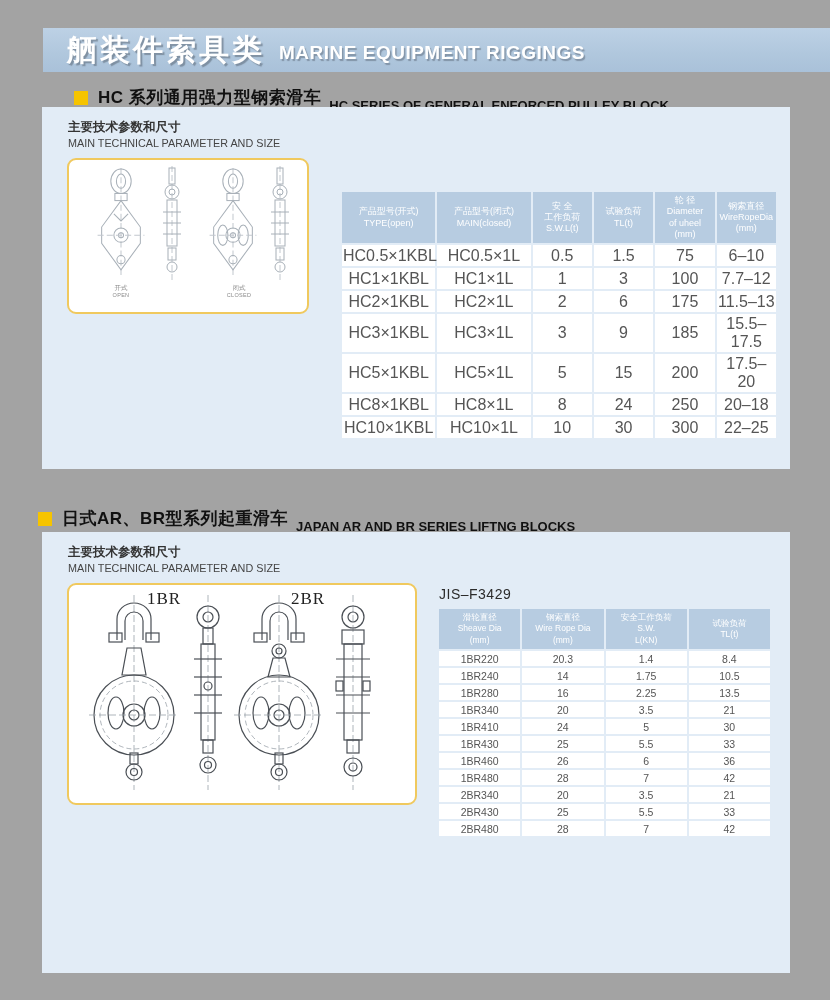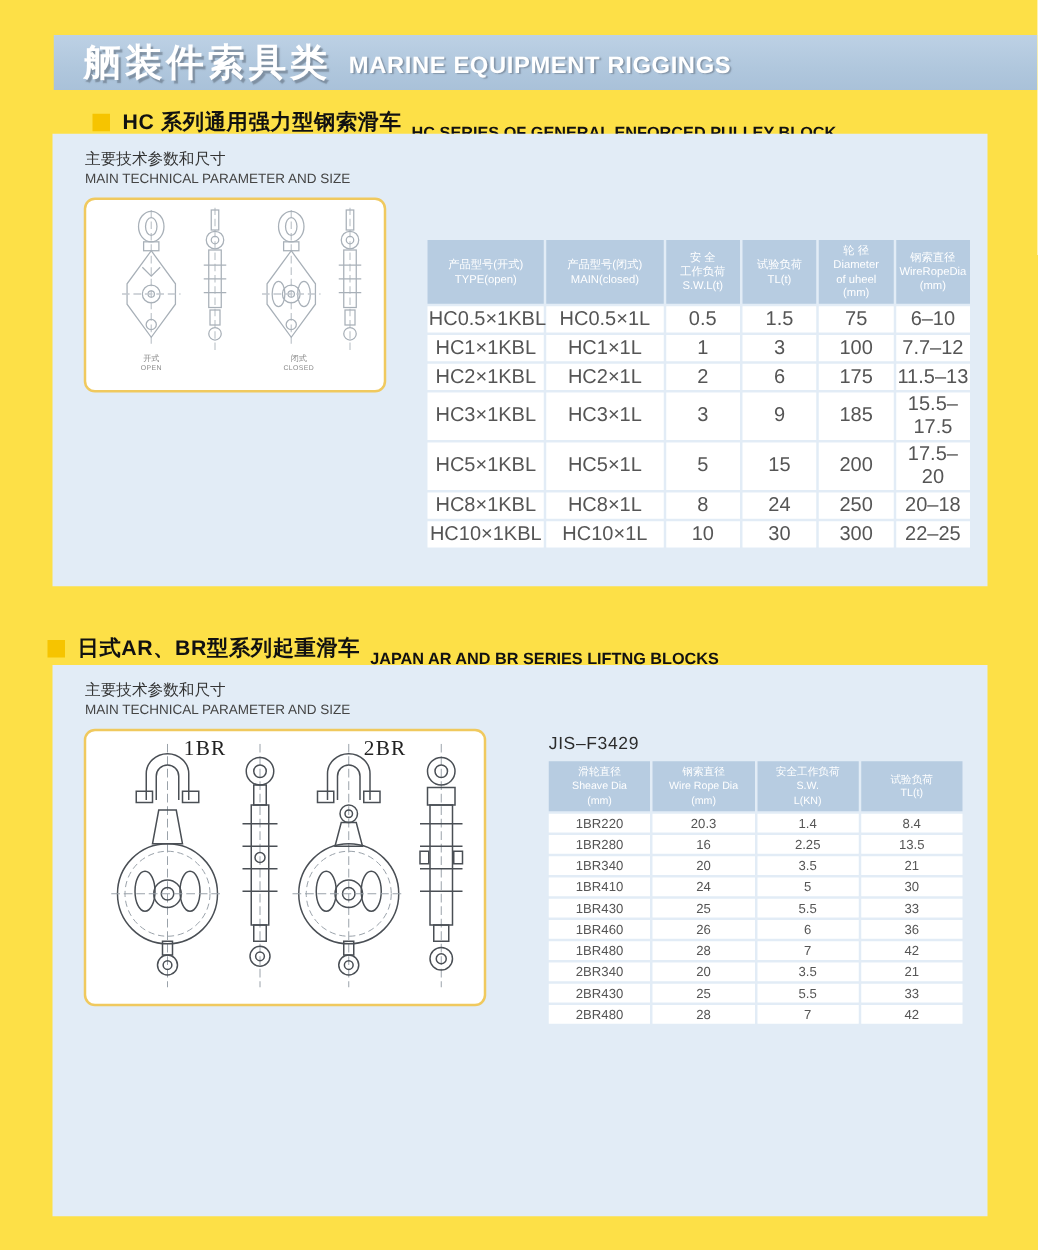--- a/index.html
+++ b/index.html
@@ -1,17 +1,17 @@
 <!DOCTYPE html>
 <html><head>
 <meta charset="utf-8">
 <style>
   html,body{margin:0;padding:0;background:#ffffff;}
   body{font-family:"Liberation Sans","DejaVu Sans",sans-serif;}
-  .page{position:relative;width:830px;height:1000px;background:#fde047;overflow:hidden;}
+  .page{position:relative;width:830px;height:1000px;background:#a3a3a3;overflow:hidden;}
 
   
   .banner{position:absolute;left:43px;top:28px;width:787px;height:44px;
     background:linear-gradient(180deg,#bdd1e5 0%,#b0c7dd 60%,#a9c1d9 100%);
     display:flex;align-items:center;padding-left:24px;box-sizing:border-box;}
   .banner .zh{font-size:30px;font-weight:bold;color:#ffffff;letter-spacing:3px;
     text-shadow:2px 2px 1px rgba(95,108,124,0.6);}
   .banner .en{font-size:19px;font-weight:bold;color:#ffffff;margin-left:14px;margin-top:6px;
     letter-spacing:0.5px;text-shadow:1.5px 1.5px 1px rgba(95,108,124,0.55);}
 
@@ -22,27 +22,27 @@
   .sec-heading .en{font-size:13px;font-weight:bold;color:#111;margin-left:8px;margin-top:16px;}
   #sec1-heading{top:82px;padding-left:36px;}
   #sec2-heading{top:503px;}
 
   
   .panel{position:absolute;left:42px;width:748px;background:#e2ecf6;}
   #panel1{top:107px;height:362px;}
   #panel2{top:532px;height:441px;}
 
   .subtitle{position:absolute;left:26px;top:12px;line-height:1.35;}
-  .subtitle .zh{font-size:12.5px;color:#333;}
+  .subtitle .zh{font-size:12.5px;color:#333;font-weight:bold;}
   .subtitle .en{font-size:10.8px;color:#444;}
 
   
   .drawbox{position:absolute;background:#ffffff;border:2px solid #f0c95e;border-radius:9px;}
   #drawbox1{left:25px;top:51px;width:238px;height:152px;}
-  #drawbox2{left:25px;top:51px;width:318px;height:218px;}
+  #drawbox2{left:25px;top:51px;width:318px;height:218px;padding-left:28px;}
   .drawbox svg{position:absolute;}
   .draw-label{position:absolute;text-align:center;line-height:1.25;color:#8a8a8a;}
   .draw-label .zh{font-size:6.5px;}
   .draw-label .en{font-size:5.5px;letter-spacing:0.3px;}
   .model-label{position:absolute;font-family:"Liberation Serif","DejaVu Serif",serif;
     font-size:17px;color:#222;letter-spacing:1px;}
 
   
   table.spec{position:absolute;border-collapse:separate;border-spacing:2px 2px;table-layout:fixed;}
   #table1{left:298px;top:83px;width:438px;}
@@ -361,20 +361,26 @@
           </tr>
         </thead>
         <tbody>
           <tr>
             <td>1BR220</td>
             <td>20.3</td>
             <td>1.4</td>
             <td>8.4</td>
           </tr>
           <tr>
+            <td>1BR240</td>
+            <td>14</td>
+            <td>1.75</td>
+            <td>10.5</td>
+          </tr>
+          <tr>
             <td>1BR280</td>
             <td>16</td>
             <td>2.25</td>
             <td>13.5</td>
           </tr>
           <tr>
             <td>1BR340</td>
             <td>20</td>
             <td>3.5</td>
             <td>21</td>

